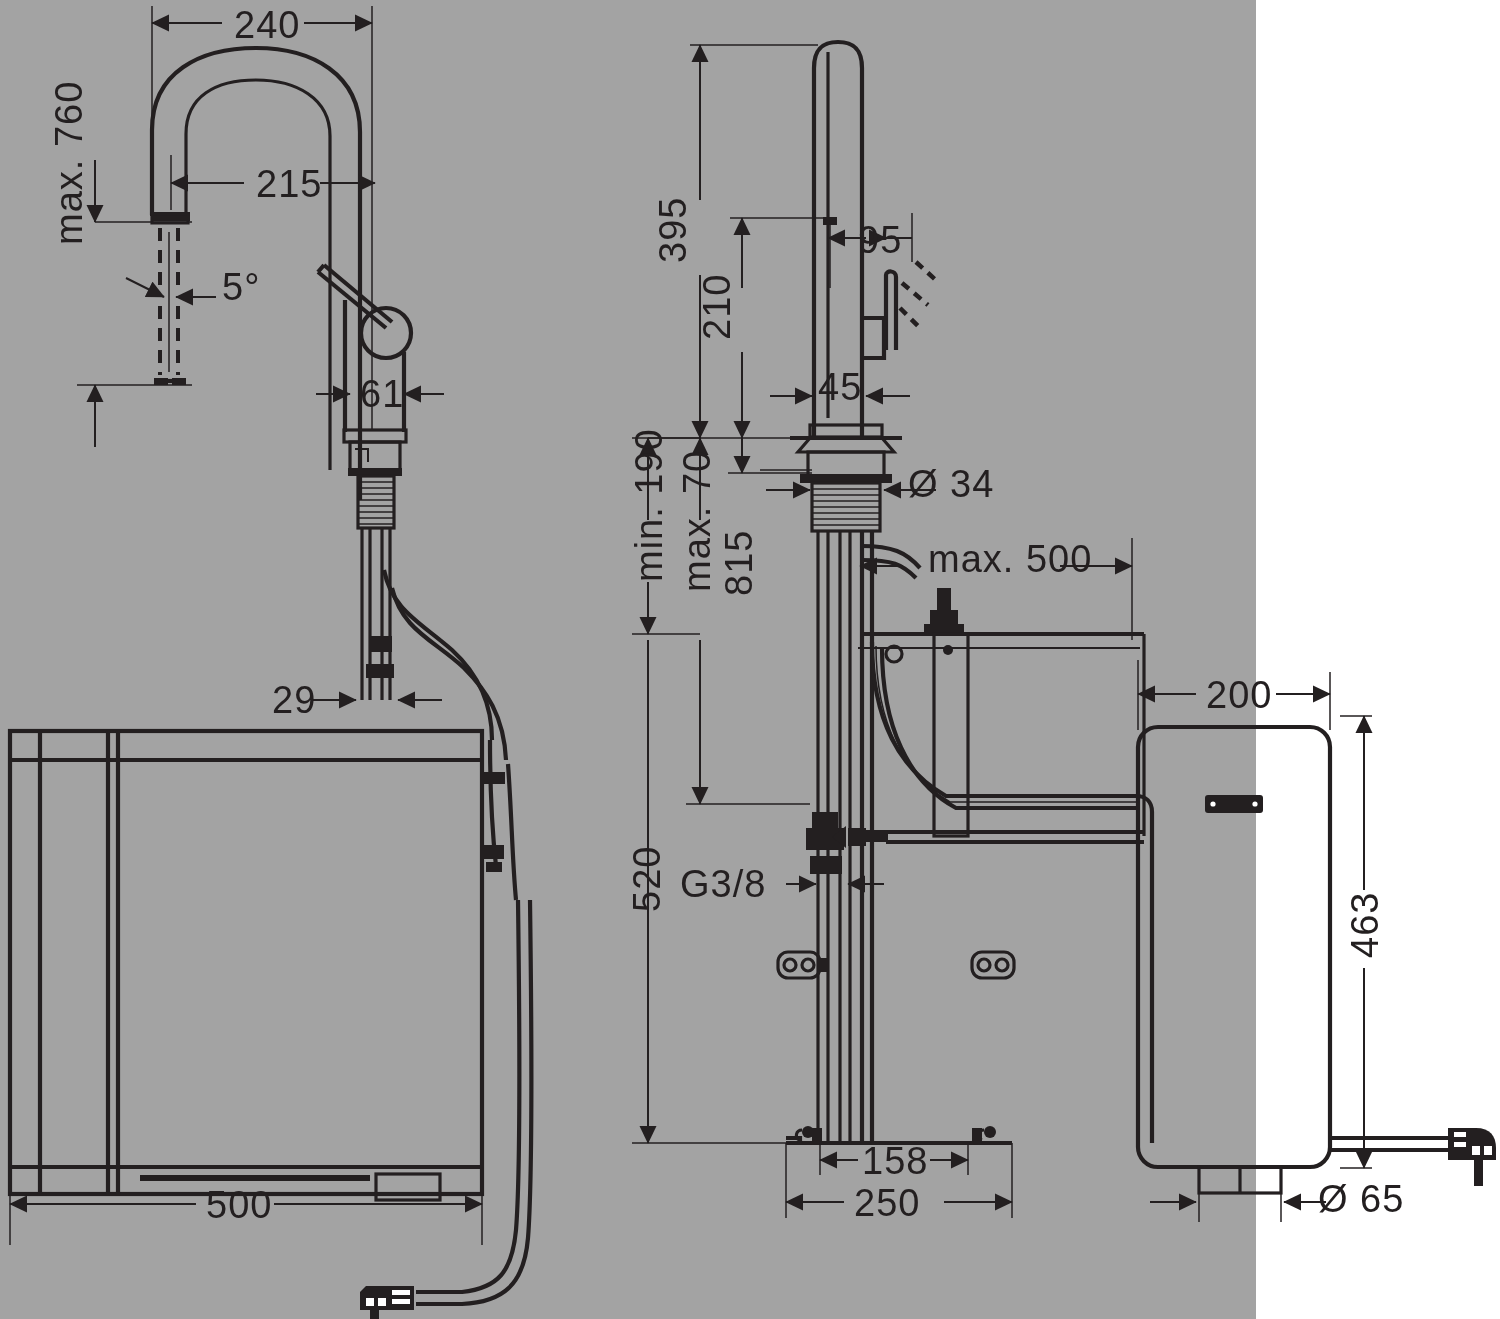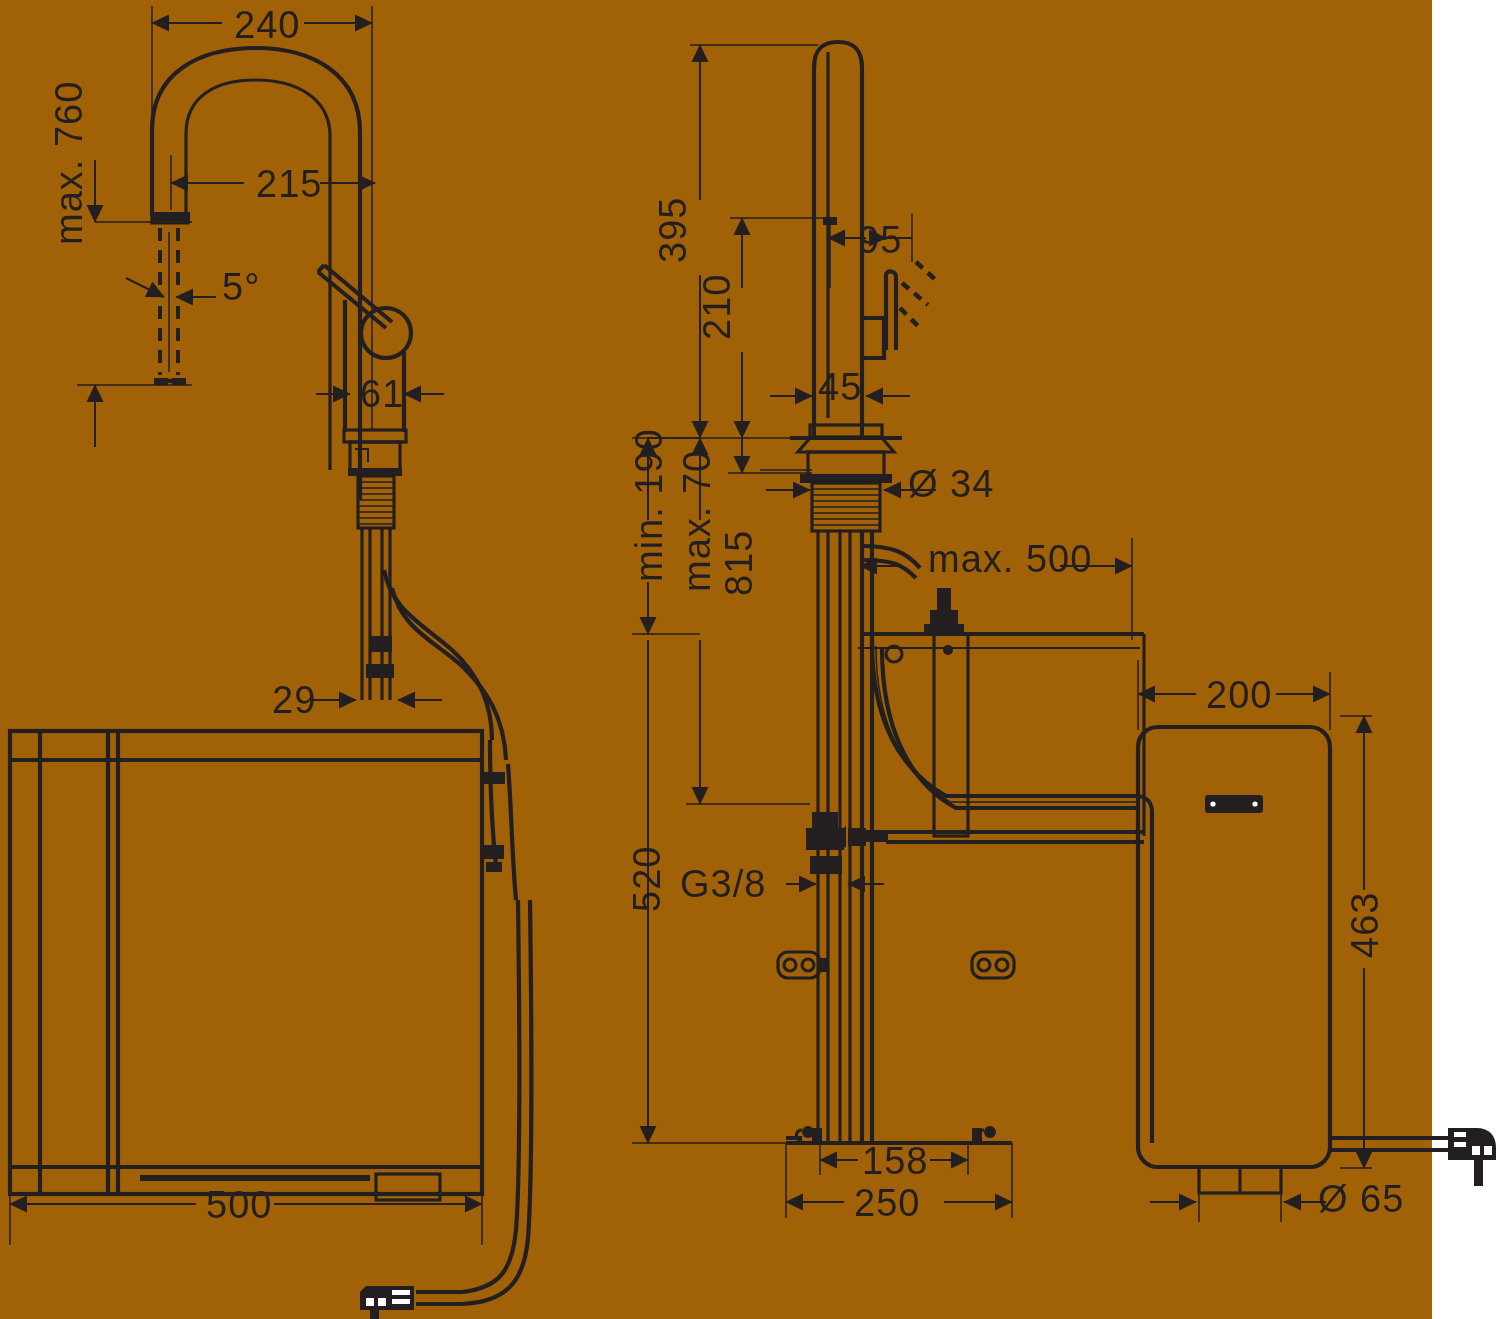--- a/index.html
+++ b/index.html
@@ -1,17 +1,17 @@
 <!DOCTYPE html>
 <html><head>
 <meta charset="utf-8">
 <style>
   html,body{margin:0;padding:0;background:#ffffff;}
   body{width:1500px;height:1319px;font-family:"Liberation Sans",sans-serif;overflow:hidden;}
-  #stage{position:relative;width:1432px;height:1319px;background:#a16207;}
+  #stage{position:relative;width:1256px;height:1319px;background:#a3a3a3;}
   svg#drawing{position:absolute;left:0;top:0;width:1500px;height:1319px;}
   .ln{stroke:#231f20;fill:none;stroke-linecap:butt;}
   .thick{stroke-width:4.2;}
   .med{stroke-width:3.2;}
   .thin{stroke-width:2.0;}
   .hair{stroke-width:1.5;}
   .dash{stroke-dasharray:13 9;stroke-width:4;}
   .dash2{stroke-dasharray:9 7;stroke-width:4.5;}
   .fillk{fill:#231f20;stroke:none;}
   .nofill{fill:none;}

